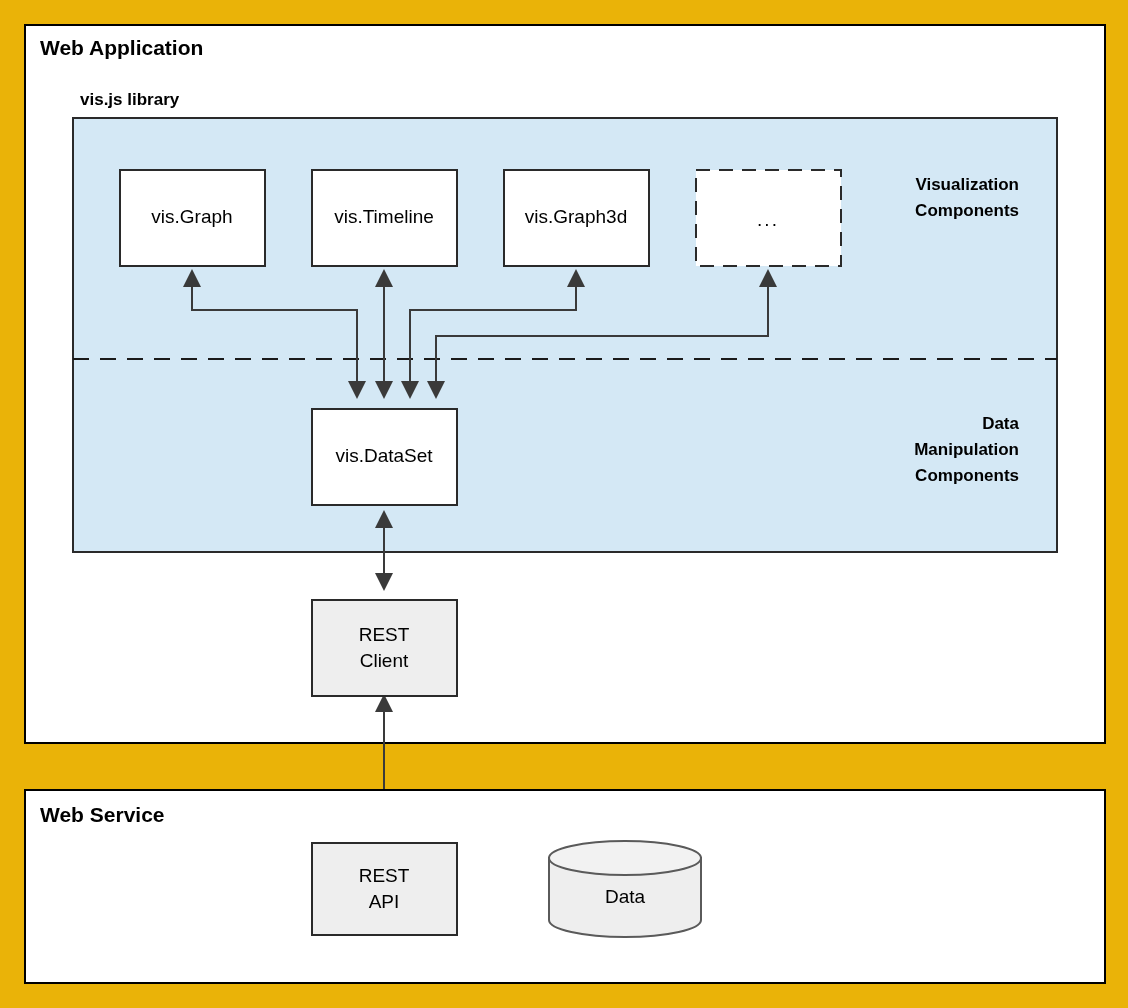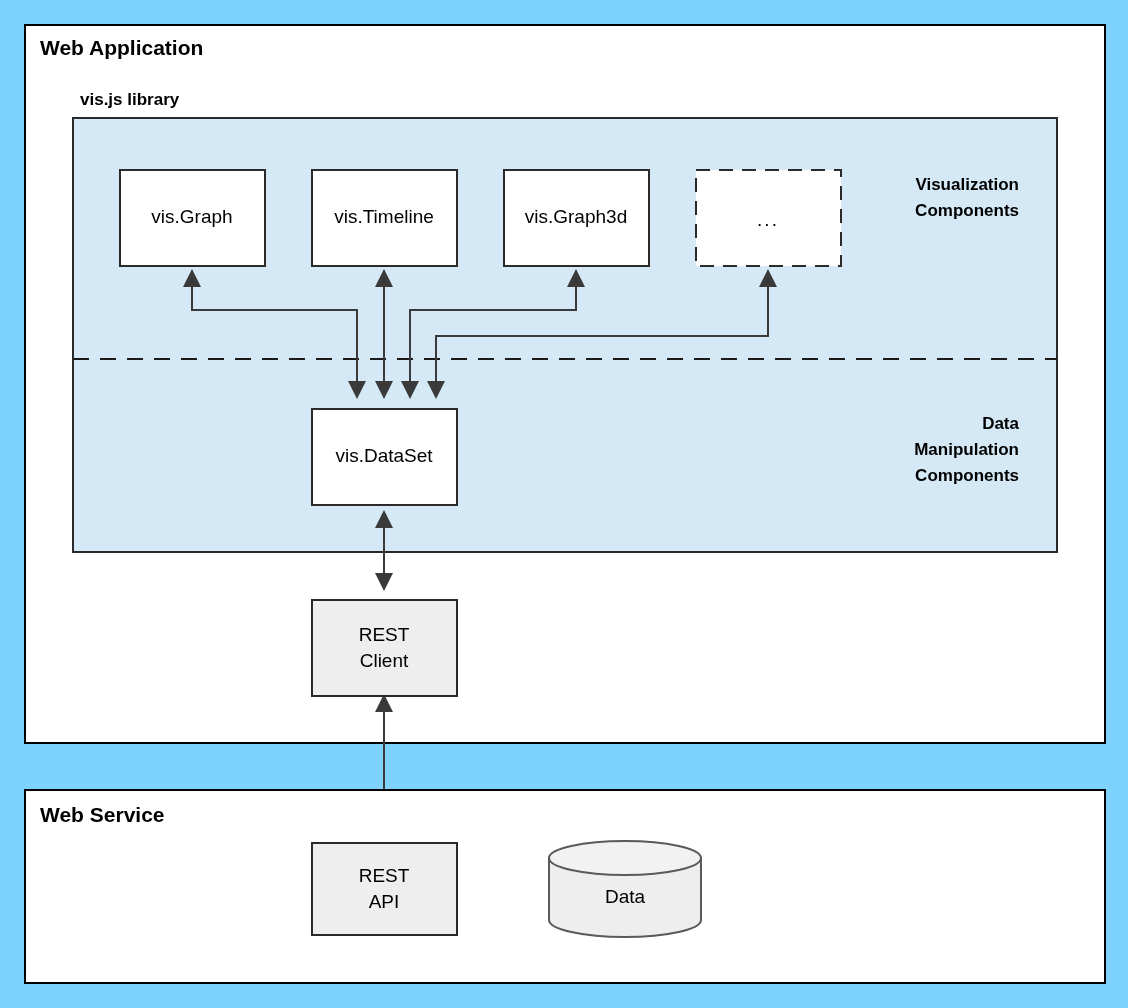--- a/index.html
+++ b/index.html
@@ -4,21 +4,21 @@
 <style>
   html, body {
     margin: 0;
     padding: 0;
     background: #ffffff;
   }
   #page {
     position: relative;
     width: 1128px;
     height: 1008px;
-    background: #7dd3fc;
+    background: #eab308;
     font-family: "Liberation Sans", sans-serif;
     overflow: hidden;
   }
   #diagram {
     position: absolute;
     top: 0;
     left: 0;
     width: 1128px;
     height: 1008px;
   }

